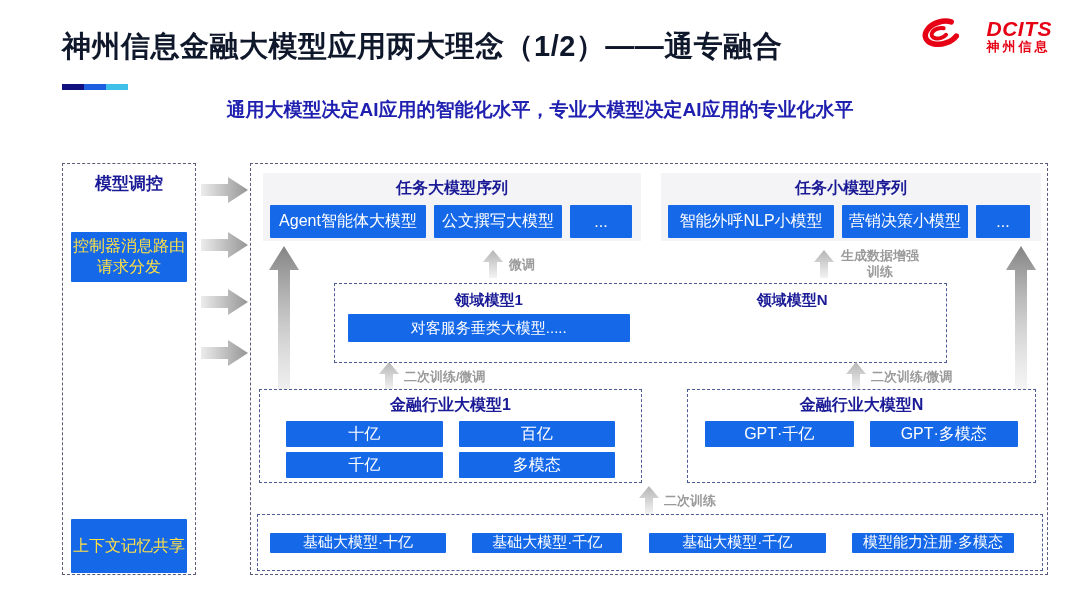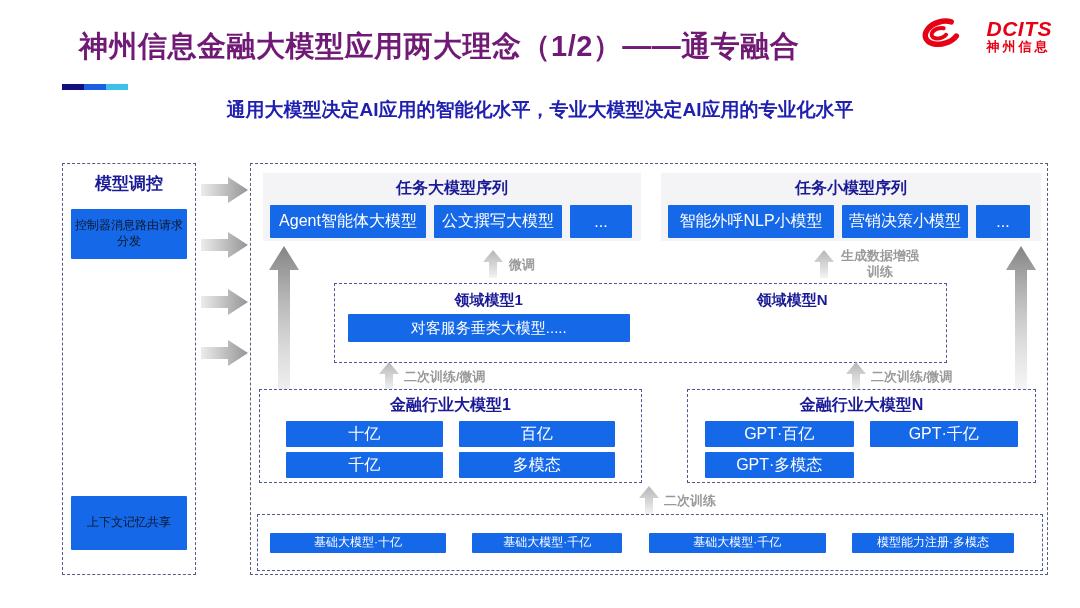--- a/index.html
+++ b/index.html
@@ -1,31 +1,31 @@
 <!DOCTYPE html>
 <html><head>
 <meta charset="utf-8">
 <style>
   * { margin:0; padding:0; box-sizing:border-box; }
   body { background:#e8e8e8; font-family:"Liberation Sans","DejaVu Sans",sans-serif; }
   .slide { position:relative; width:1080px; height:608px; background:#ffffff; overflow:hidden; }
 
-  .title { position:absolute; left:79px; top:27px; font-size:29px; font-weight:bold; color:#701a75; letter-spacing:0.5px; white-space:nowrap; }
+  .title { position:absolute; left:62px; top:27px; font-size:29px; font-weight:bold; color:#0f172a; letter-spacing:0.5px; white-space:nowrap; }
   .accent-bars { position:absolute; left:62px; top:84px; display:flex; }
   .accent-bars span { display:block; width:22px; height:6px; }
   .subtitle { position:absolute; left:50%; top:97px; transform:translateX(-50%); font-size:19px; font-weight:bold; color:#2020B0; white-space:nowrap; }
 
   .logo { position:absolute; right:28px; top:16px; display:flex; align-items:center; gap:23px; }
   .logo-text { display:flex; flex-direction:column; line-height:1.1; }
   .logo-en { color:#E60114; font-size:21px; font-weight:800; font-style:italic; letter-spacing:0.5px; }
   .logo-cn { color:#E60114; font-size:13px; font-weight:bold; letter-spacing:3px; }
 
   .sidebar { position:absolute; left:62px; top:163px; width:134px; height:412px; border:1px dashed #5a5a7a; background:#fff; }
   .sidebar-title { position:absolute; left:0; right:0; top:8px; text-align:center; font-size:17px; font-weight:bold; color:#1A1A96; }
-  .side-btn { position:absolute; left:8px; right:8px; background:#1568E8; color:#0f172a; font-size:12px; display:flex; align-items:center; justify-content:center; text-align:center; line-height:1.3; border-radius:1px; }
+  .side-btn { position:absolute; left:8px; right:8px; background:#1568E8; color:#fde047; font-size:16px; display:flex; align-items:center; justify-content:center; text-align:center; line-height:1.3; border-radius:1px;margin-top:23px; }
   .side-btn.b0 { top:45px;  height:50px; }
   .side-btn.b1 { top:140px; height:40px; }
   .side-btn.b2 { top:236px; height:44px; }
   .side-btn.b3 { top:332px; height:54px; }
 
   .flow-right { position:absolute; left:201px; width:47px; height:26px; }
 
   .main { position:absolute; left:250px; top:163px; width:798px; height:412px; border:1px dashed #5a5a7a; background:#fff; }
 
   .task-box { position:absolute; top:9px; height:68px; background:#F4F4F6; }
@@ -53,21 +53,21 @@
 
   .industry-box { position:absolute; top:225px; height:94px; border:1px dashed #4d5a96; background:#fff; }
   .industry-box.left { left:8px; width:383px; }
   .industry-box.right { left:436px; width:349px; }
   .industry-title { text-align:center; font-size:16px; font-weight:bold; color:#1A1A96; padding-top:5px; }
   .industry-grid { display:grid; grid-template-columns:1fr 1fr; column-gap:16px; row-gap:5px; padding:5px 26px 0; }
   .industry-box.right .industry-grid { padding:5px 17px 0; }
   .industry-grid .node-btn { height:26px; font-size:16px; width:auto; }
 
   .foundation-box { position:absolute; left:6px; top:350px; width:786px; height:57px; border:1px dashed #4d5a96; background:#fff; display:flex; align-items:center; justify-content:space-between; padding:0 28px 0 12px; }
-  .foundation-box .node-btn { font-size:12px; height:20px; }
+  .foundation-box .node-btn { font-size:15px; height:20px; }
   .foundation-box .node-btn:nth-child(1){ width:176px; }
   .foundation-box .node-btn:nth-child(2){ width:150px; }
   .foundation-box .node-btn:nth-child(3){ width:177px; }
   .foundation-box .node-btn:nth-child(4){ width:162px; }
 </style>
 </head>
 <body>
 
 <svg width="0" height="0" style="position:absolute">
   <defs>
@@ -198,21 +198,20 @@
         <div class="node-btn">十亿</div>
         <div class="node-btn">百亿</div>
         <div class="node-btn">千亿</div>
         <div class="node-btn">多模态</div>
       </div>
     </div>
 
     <div class="industry-box right">
       <div class="industry-title">金融行业大模型N</div>
       <div class="industry-grid">
-        <div class="node-btn">GPT·百亿</div>
         <div class="node-btn">GPT·千亿</div>
         <div class="node-btn">GPT·多模态</div>
       </div>
     </div>
 
     <span class="up-arrow" style="left:388px; top:322px"><svg width="20" height="28" viewBox="0 0 20 28">
           <polygon points="10,0 20,12 14,12 14,28 6,28 6,12 0,12" fill="url(#gradUp)"></polygon>
         </svg></span>
     <span class="arrow-label" style="left:413px; top:328px">二次训练</span>
 

